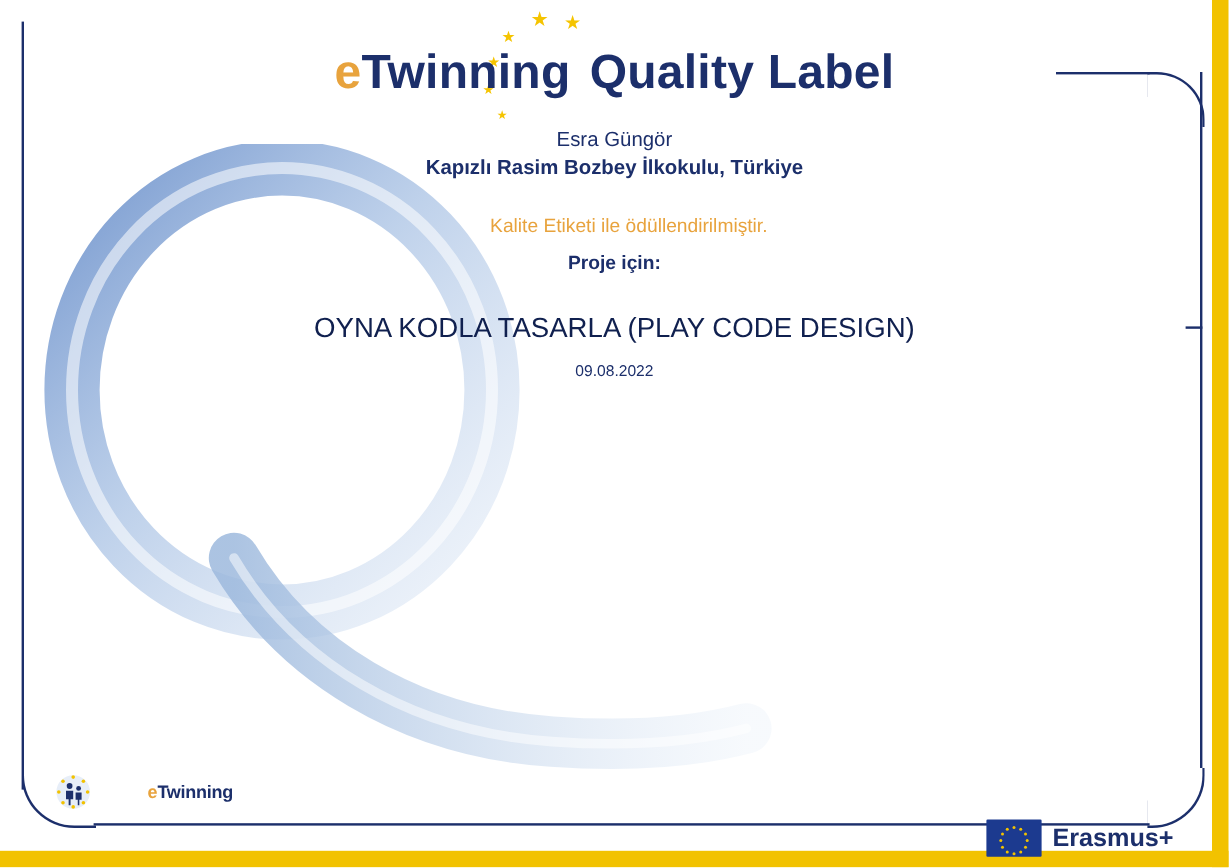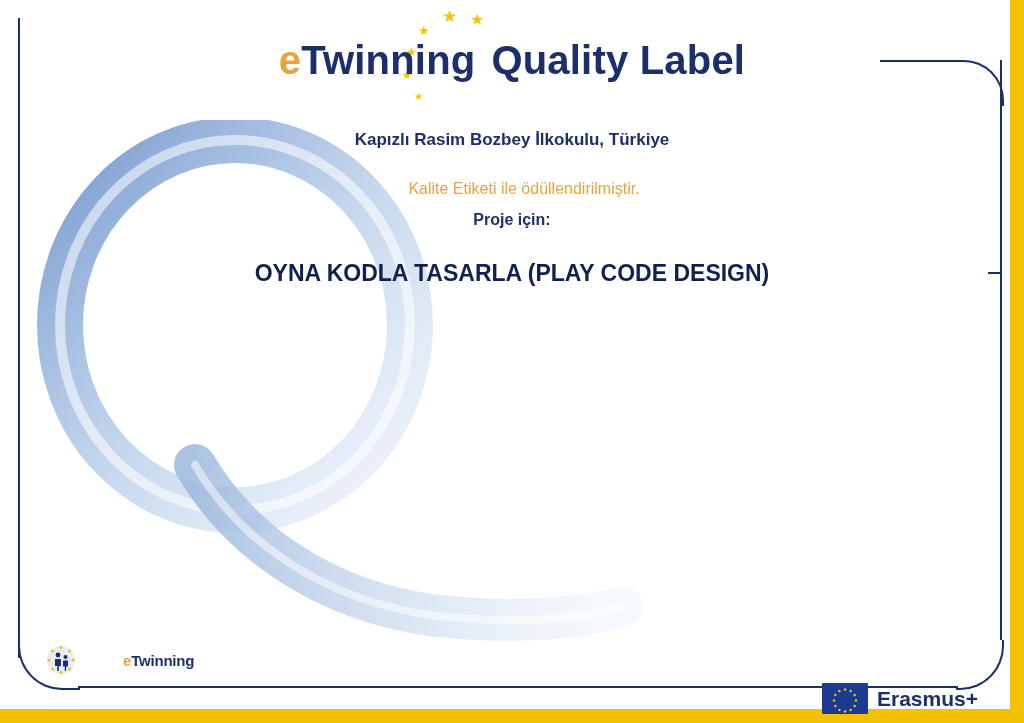--- a/index.html
+++ b/index.html
@@ -184,21 +184,21 @@
     font-weight: bold;
     color: #1c2f6b;
   }
   .project-title {
     position: absolute;
     left: 0;
     top: 260px;
     width: 1024px;
     text-align: center;
     font-size: 23px;
-    font-weight: bold;
+    font-weight: normal;
     color: #10204f;
   }
   .award-date {
     position: absolute;
     left: 0;
     top: 301px;
     width: 1024px;
     text-align: center;
     font-size: 13px;
     color: #1c2f6b;
@@ -308,25 +308,27 @@
     <span class="star" style="left:20px; top:16px; font-size:13px;">★</span>
     <span class="star" style="left:8px;  top:38px; font-size:12px;">★</span>
     <span class="star" style="left:4px;  top:62px; font-size:11px;">★</span>
     <span class="star" style="left:16px; top:84px; font-size:10px;">★</span>
   </div>
 
   <div class="title">
     <span class="e-letter">e</span><span class="twinning">Twinning</span><span class="quality">Quality Label</span>
   </div>
 
+  <div class="recipient-name">Esra Güngör</div>
   <div class="recipient-school">Kapızlı Rasim Bozbey İlkokulu, Türkiye</div>
 
   <div class="awarded-line">Kalite Etiketi ile ödüllendirilmiştir.</div>
   <div class="for-project">Proje için:</div>
   <div class="project-title">OYNA KODLA TASARLA (PLAY CODE DESIGN)</div>
+  <div class="award-date">09.08.2022</div>
 
 
   <div class="etwinning-logo">
     <svg width="30" height="30" viewBox="0 0 30 30">
       <circle cx="15" cy="15" r="14" fill="#e7eef8"></circle>
       <g fill="#f2c200">
         <circle cx="15" cy="2.6" r="1.5"></circle>
         <circle cx="23.5" cy="6" r="1.5"></circle>
         <circle cx="27" cy="15" r="1.5"></circle>
         <circle cx="23.5" cy="24" r="1.5"></circle>

